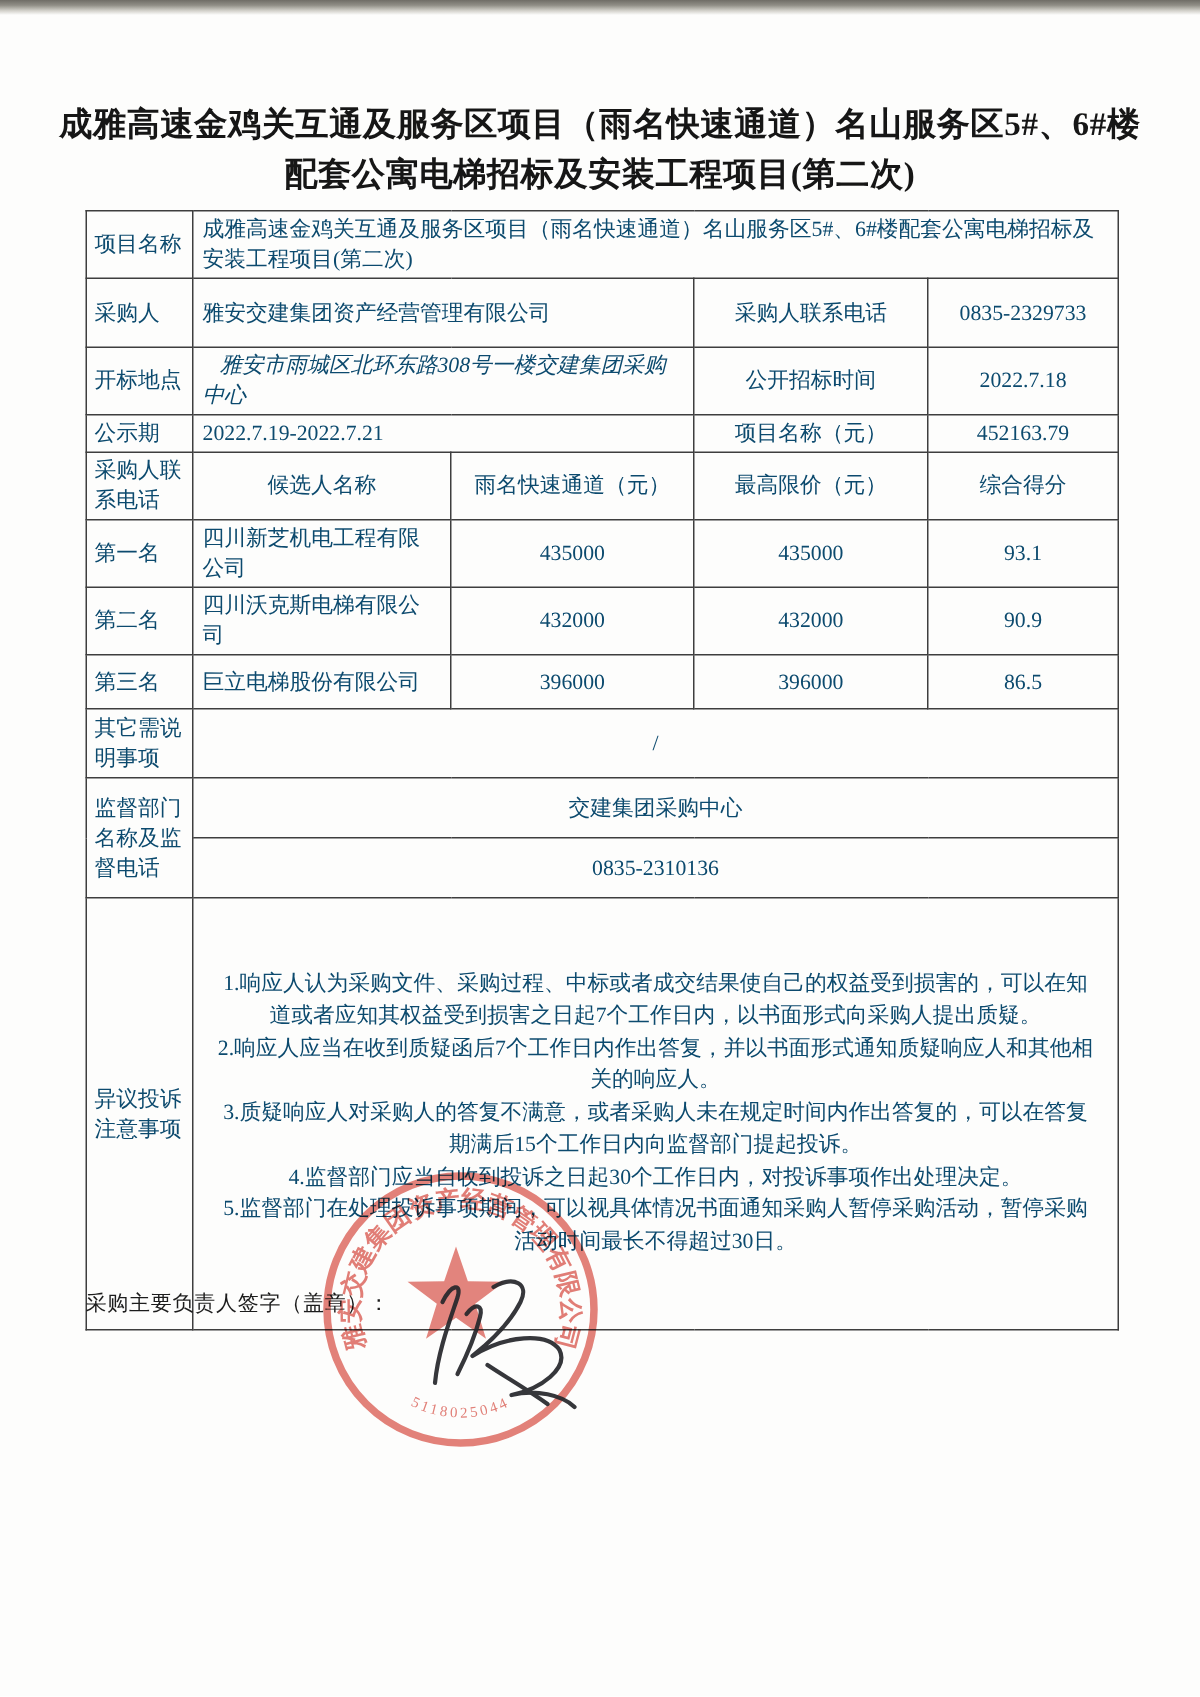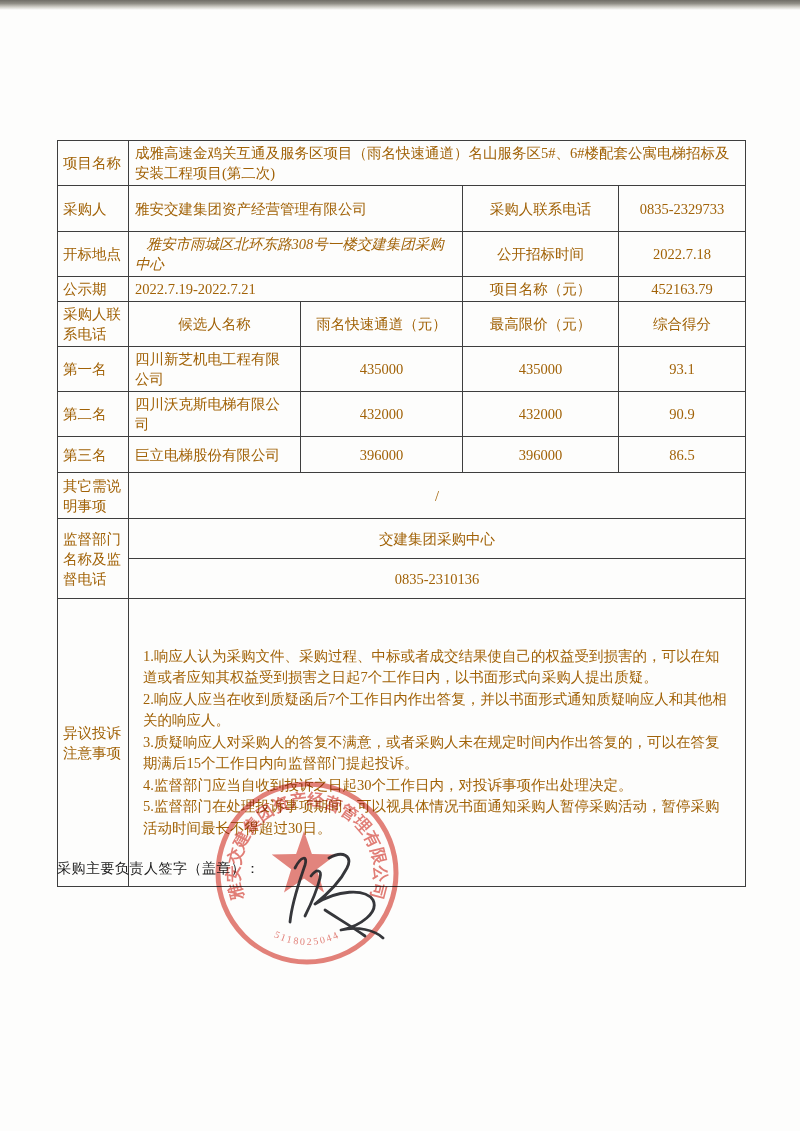--- a/index.html
+++ b/index.html
@@ -27,21 +27,21 @@
     letter-spacing: .5px;
     color: #161616;
   }
 
   table.doc-table {
     position: absolute; top: 140px; left: 57px;
     width: 688px;
     border-collapse: collapse;
     table-layout: fixed;
     font-size: 14.5px;
-    color: #a16207;
+    color: #0c4a6e;
   }
   .doc-table td {
     border: 1.6px solid #3e3e3e;
     padding: 2px 6px;
     vertical-align: middle;
     line-height: 20px;
   }
   .doc-table td.lbl { padding: 2px 4px 2px 5px; }
   .c { text-align: center; }
   .l { text-align: left; }
@@ -57,21 +57,21 @@
   .h-r8 td { height: 36px; }
   .h-r9 td { height: 46px; }
   .h-r10 td { height: 40px; }
   .h-r11 td { height: 288px; }
 
   .sup-lbl { text-align: left; }
 
   .objection-text { padding: 6px 8px 6px 8px; }
   .objection-text .obj-item {
     line-height: 21.5px;
-    text-align: left;
+    text-align: center;
   }
   .objection-cell { vertical-align: middle; }
 
   .sign-row {
     position: absolute; top: 860px; left: 57px;
     font-size: 14px; color: #1c1c1c;
     letter-spacing: .5px;
   }
 
   .stamp {
@@ -87,20 +87,24 @@
     z-index: 4;
   }
 </style>
 </head>
 <body>
 
 <div class="page">
 
   <div class="scan-edge"></div>
 
+  <div class="title">
+    <span>成雅高速金鸡关互通及服务区项目（雨名快速通道）名山服务区5#、6#楼</span><br>
+    <span>配套公寓电梯招标及安装工程项目(第二次)</span>
+  </div>
 
   <table class="doc-table">
     <colgroup>
       <col style="width:71px">
         <col style="width:172px">
         <col style="width:162px">
         <col style="width:156px">
         <col style="width:127px">
     </colgroup>
     <tbody>

